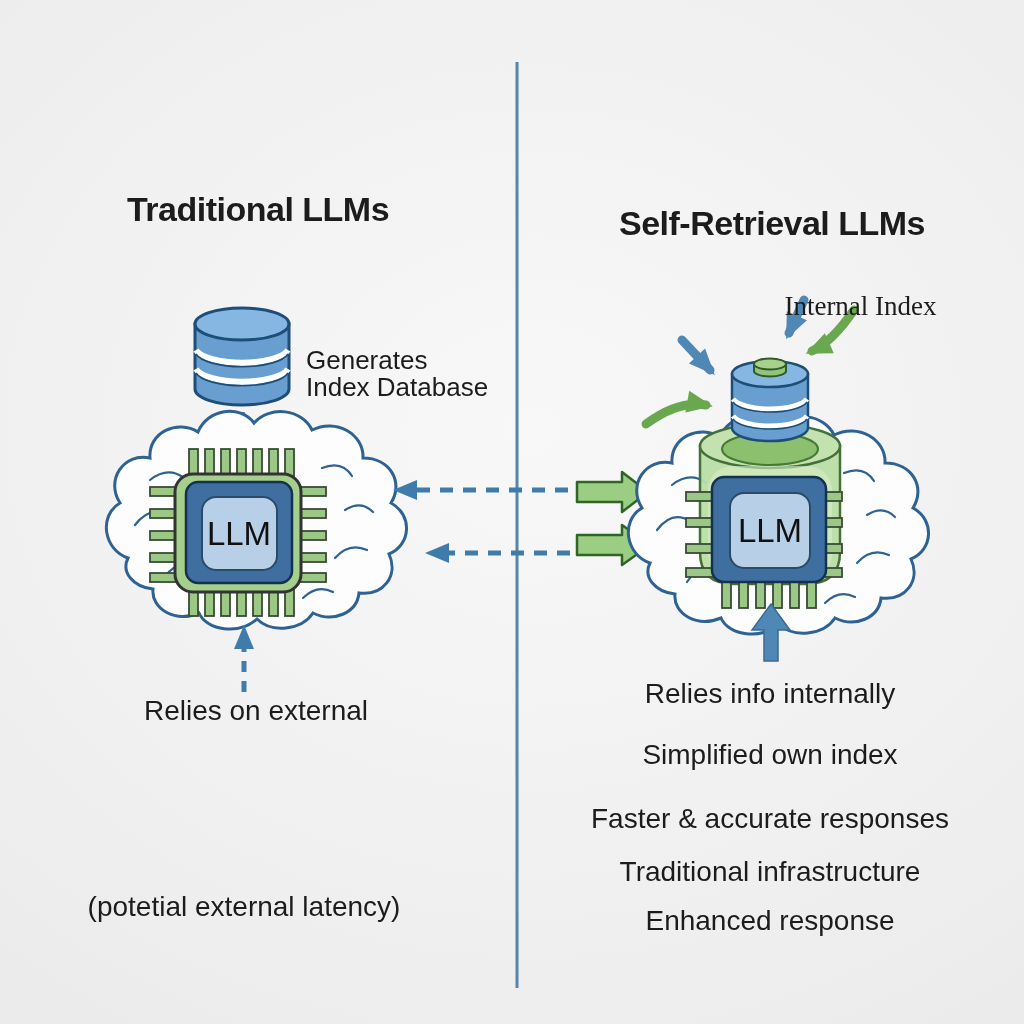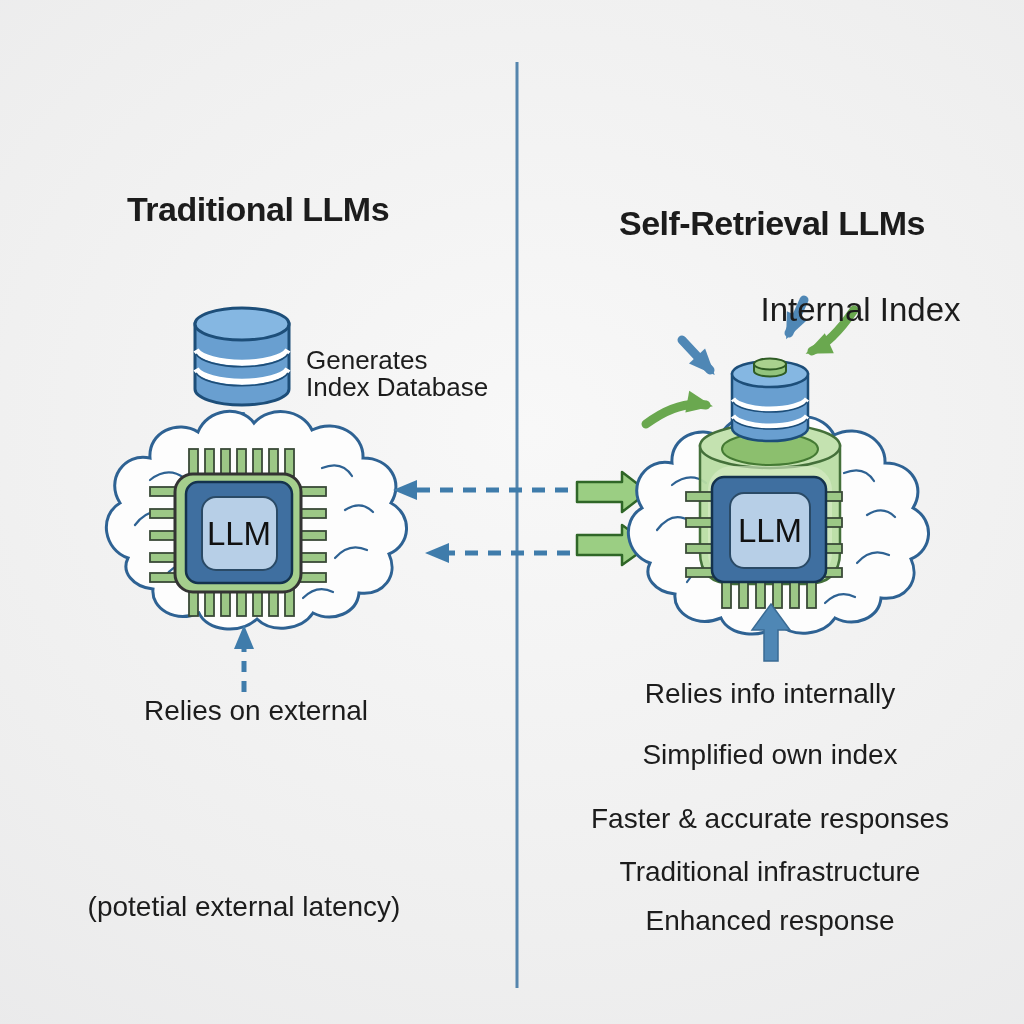--- a/index.html
+++ b/index.html
@@ -188,21 +188,21 @@
   <polygon points="764,661 764,630 752,630 771,604 790,630 778,630 778,661" fill="#4f87b5" stroke="#3a6b94" stroke-width="1.5"></polygon>
 </svg>
 
   <div class="txt title center" style="left:108px;top:190px;width:300px;">Traditional LLMs</div>
 
   <div class="txt title center" style="left:602px;top:176px;width:340px;margin-top:28px;">Self-Retrieval LLMs</div>
 
   <div class="txt label26" style="left:306px;top:345px;">Generates</div>
   <div class="txt label26" style="left:306px;top:372px;">Index Database</div>
 
-  <div class="txt label26 center" style="left:753px;top:291px;width:215px;font-size:33px;">Internal Index</div>
+  <div class="txt label26 center" style="left:753px;top:291px;width:215px;font-size:27px;font-family:Liberation Serif, serif;">Internal Index</div>
 
   <div class="txt chiplabel center" style="left:189px;top:515px;width:100px;">LLM</div>
 
   <div class="txt chiplabel center" style="left:720px;top:512px;width:100px;">LLM</div>
 
   <div class="txt body28 center" style="left:96px;top:695px;width:320px;">Relies on external</div>
 
   <div class="txt body28 center" style="left:64px;top:891px;width:360px;">(potetial external latency)</div>
 
   <div class="txt body28 center" style="left:560px;top:678px;width:420px;">Relies info internally</div>

